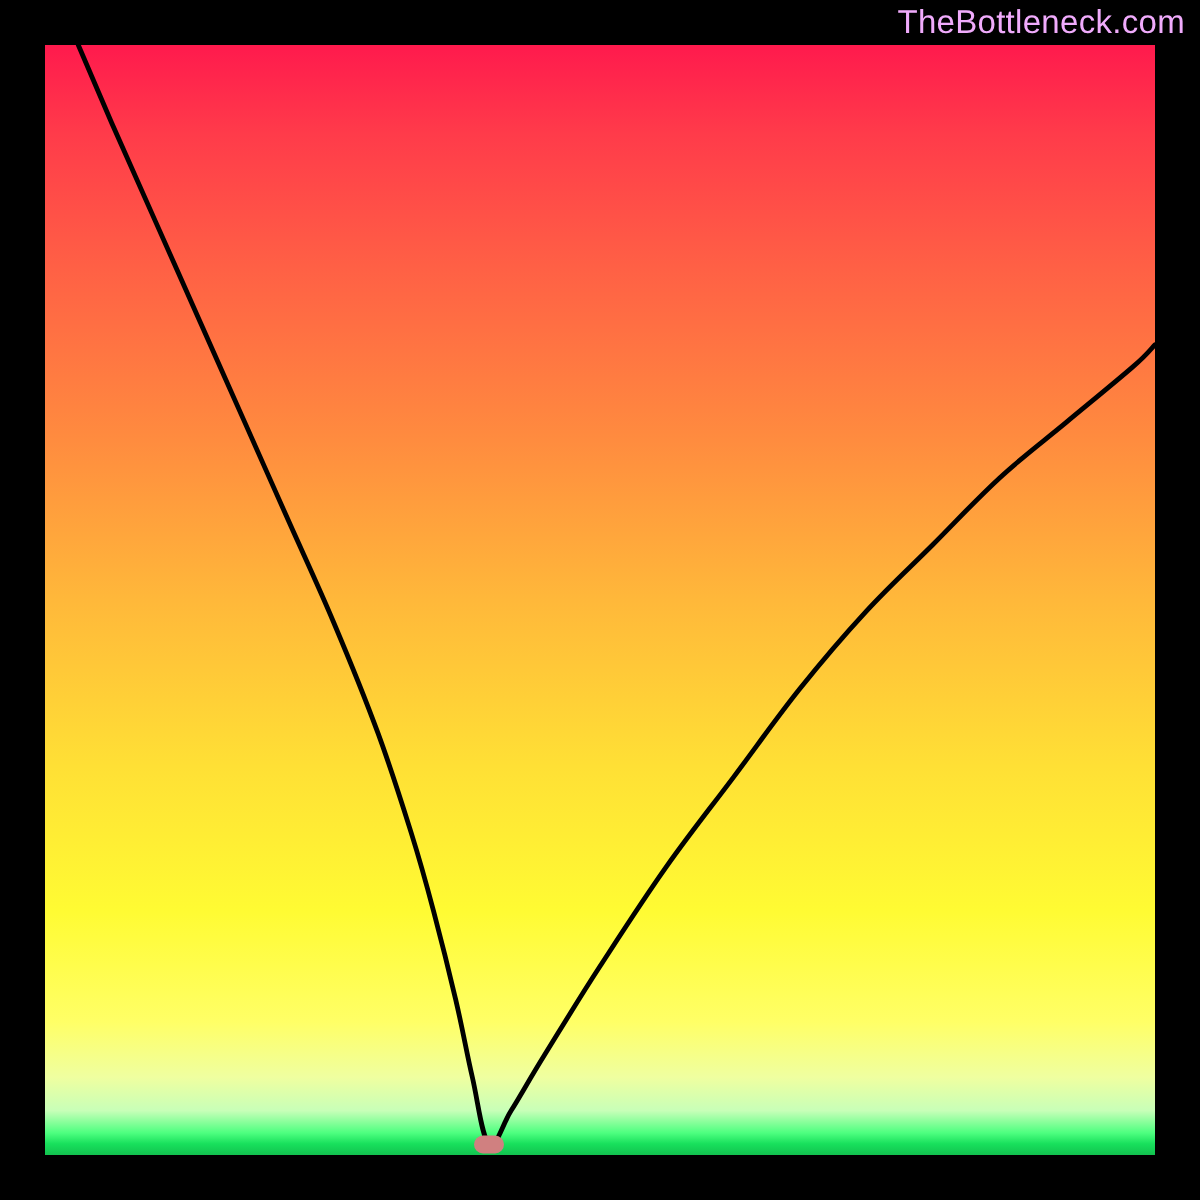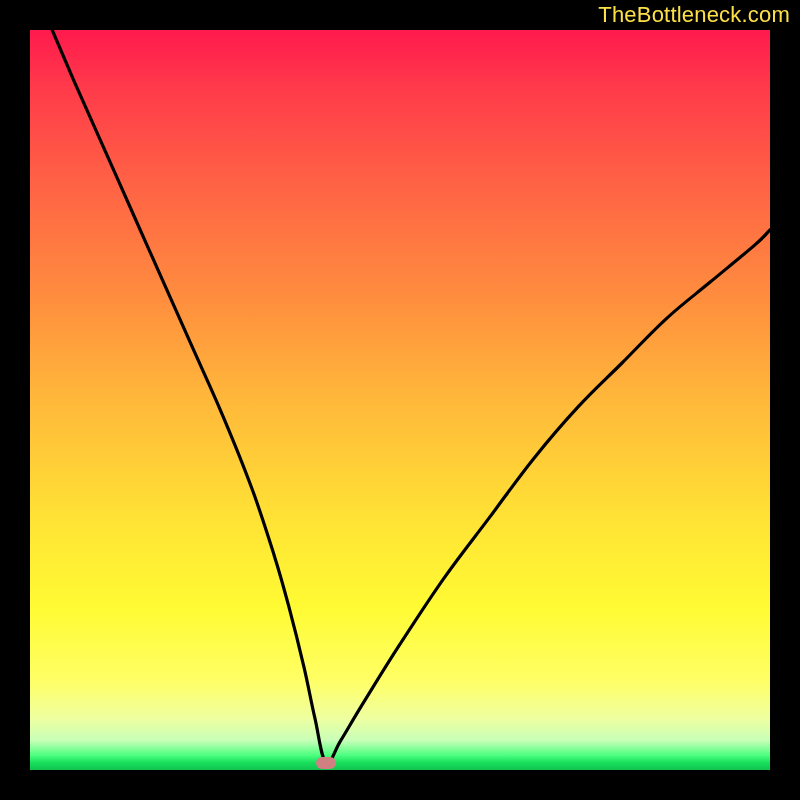--- a/index.html
+++ b/index.html
@@ -14,21 +14,21 @@
   .outer {
     position: relative;
     width: 800px;
     height: 800px;
     background: #000;
   }
   .watermark {
     position: absolute;
     top: 2px;
     right: 10px;
-    color: #fde047;
+    color: #f0abfc;
     font-size: 22px;
     font-weight: 400;
     letter-spacing: 0.2px;
     z-index: 5;
   }
   .plot-area {
     position: absolute;
     left: 30px;
     top: 30px;
     width: 740px;

